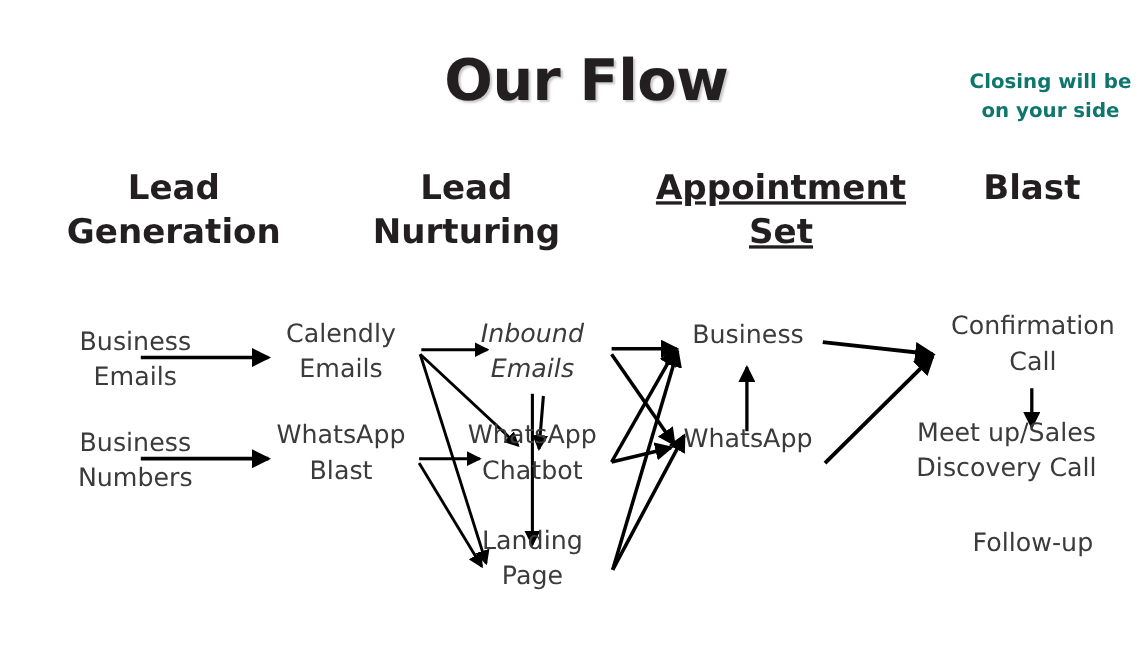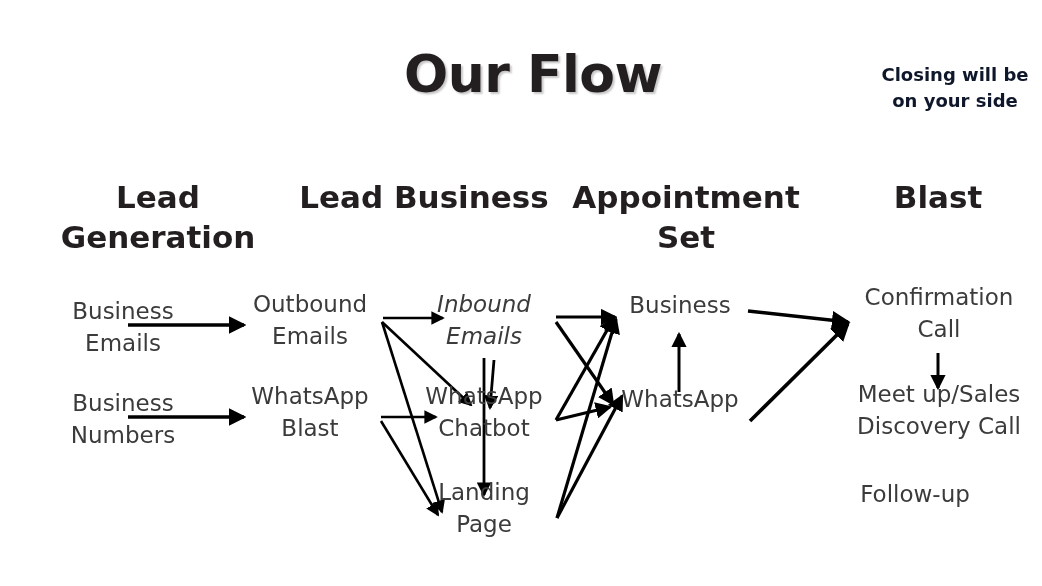--- a/index.html
+++ b/index.html
@@ -38,35 +38,34 @@
   }
 
   
   #closing-note {
     left: 872px; top: 62px;
     width: 166px;
     text-align: center;
     font-size: 18px;
     font-weight: bold;
     line-height: 1.42;
-    color: #0f172a;
+    color: #0f766e;
   }
 
   
   .col-header {
     text-align: center;
     font-size: 31px;
     font-weight: bold;
     line-height: 1.28;
     color: #231f20;
-    margin-top: 26px;
   }
   #hdr-lead-generation { left: 20px;  top: 152px; width: 276px; }
   #hdr-lead-nurturing  { left: 296px; top: 152px; width: 256px; }
-  #hdr-appointment-set { left: 548px; top: 152px; width: 276px; }
+  #hdr-appointment-set { left: 572px; top: 152px; width: 276px; text-decoration: underline; }
   #hdr-sales           { left: 848px; top: 152px; width: 180px; }
 
   
   .node {
     text-align: center;
     font-size: 23px;
     line-height: 1.37;
     color: #3b3b3b;
     white-space: pre-line;
   }
@@ -79,22 +78,22 @@
   #node-whatsapp-blast   { left: 228px; top: 381px; width: 164px; }
   
   #node-inbound-emails   { left: 412px; top: 289px; width: 144px; font-style: italic; }
   #node-whatsapp-chatbot { left: 412px; top: 381px; width: 144px; }
   #node-landing-page     { left: 412px; top: 477px; width: 144px; }
   
   #node-calendly         { left: 608px; top: 290px; width: 144px; }
   #node-whatsapp         { left: 608px; top: 384px; width: 144px; }
   
   #node-confirmation-email { left: 846px; top: 282px; width: 186px; }
-  #node-meetup-discovery   { left: 846px; top: 379px; width: 186px; }
-  #node-followup           { left: 822px; top: 479px; width: 186px; }
+  #node-meetup-discovery   { left: 822px; top: 379px; width: 186px; }
+  #node-followup           { left: 846px; top: 479px; width: 186px; }
 </style>
 </head>
 <body>
 
 <svg id="canvas" viewBox="0 0 1042 586" xmlns="http://www.w3.org/2000/svg">
   <defs>
     <marker id="ah" viewBox="0 0 10 10" refX="8.6" refY="5" markerWidth="5.2" markerHeight="5.2" orient="auto-start-reverse">
       <path d="M 0 0 L 10 5 L 0 10 z" fill="#000000"></path>
     </marker>
   </defs>
@@ -142,31 +141,31 @@
   </g>
 </svg>
 
 <div class="abs" id="title">Our Flow</div>
 
 <div class="abs" id="closing-note">Closing will be on your side</div>
 
 <div class="abs col-header" id="hdr-lead-generation">Lead
 Generation</div>
 <div class="abs col-header" id="hdr-lead-nurturing">Lead
-Business</div>
+Nurturing</div>
 <div class="abs col-header" id="hdr-appointment-set">Appointment
 Set</div>
 <div class="abs col-header" id="hdr-sales">Blast</div>
 
 <div class="abs node" id="node-business-emails">Business
 Emails</div>
 <div class="abs node" id="node-business-numbers">Business
 Numbers</div>
 
-<div class="abs node" id="node-outbound-emails">Outbound
+<div class="abs node" id="node-outbound-emails">Calendly
 Emails</div>
 <div class="abs node" id="node-whatsapp-blast">WhatsApp
 Blast</div>
 <div class="abs node" id="node-inbound-emails">Inbound
 Emails</div>
 <div class="abs node" id="node-whatsapp-chatbot">WhatsApp
 Chatbot</div>
 <div class="abs node" id="node-landing-page">Landing
 Page</div>
 

